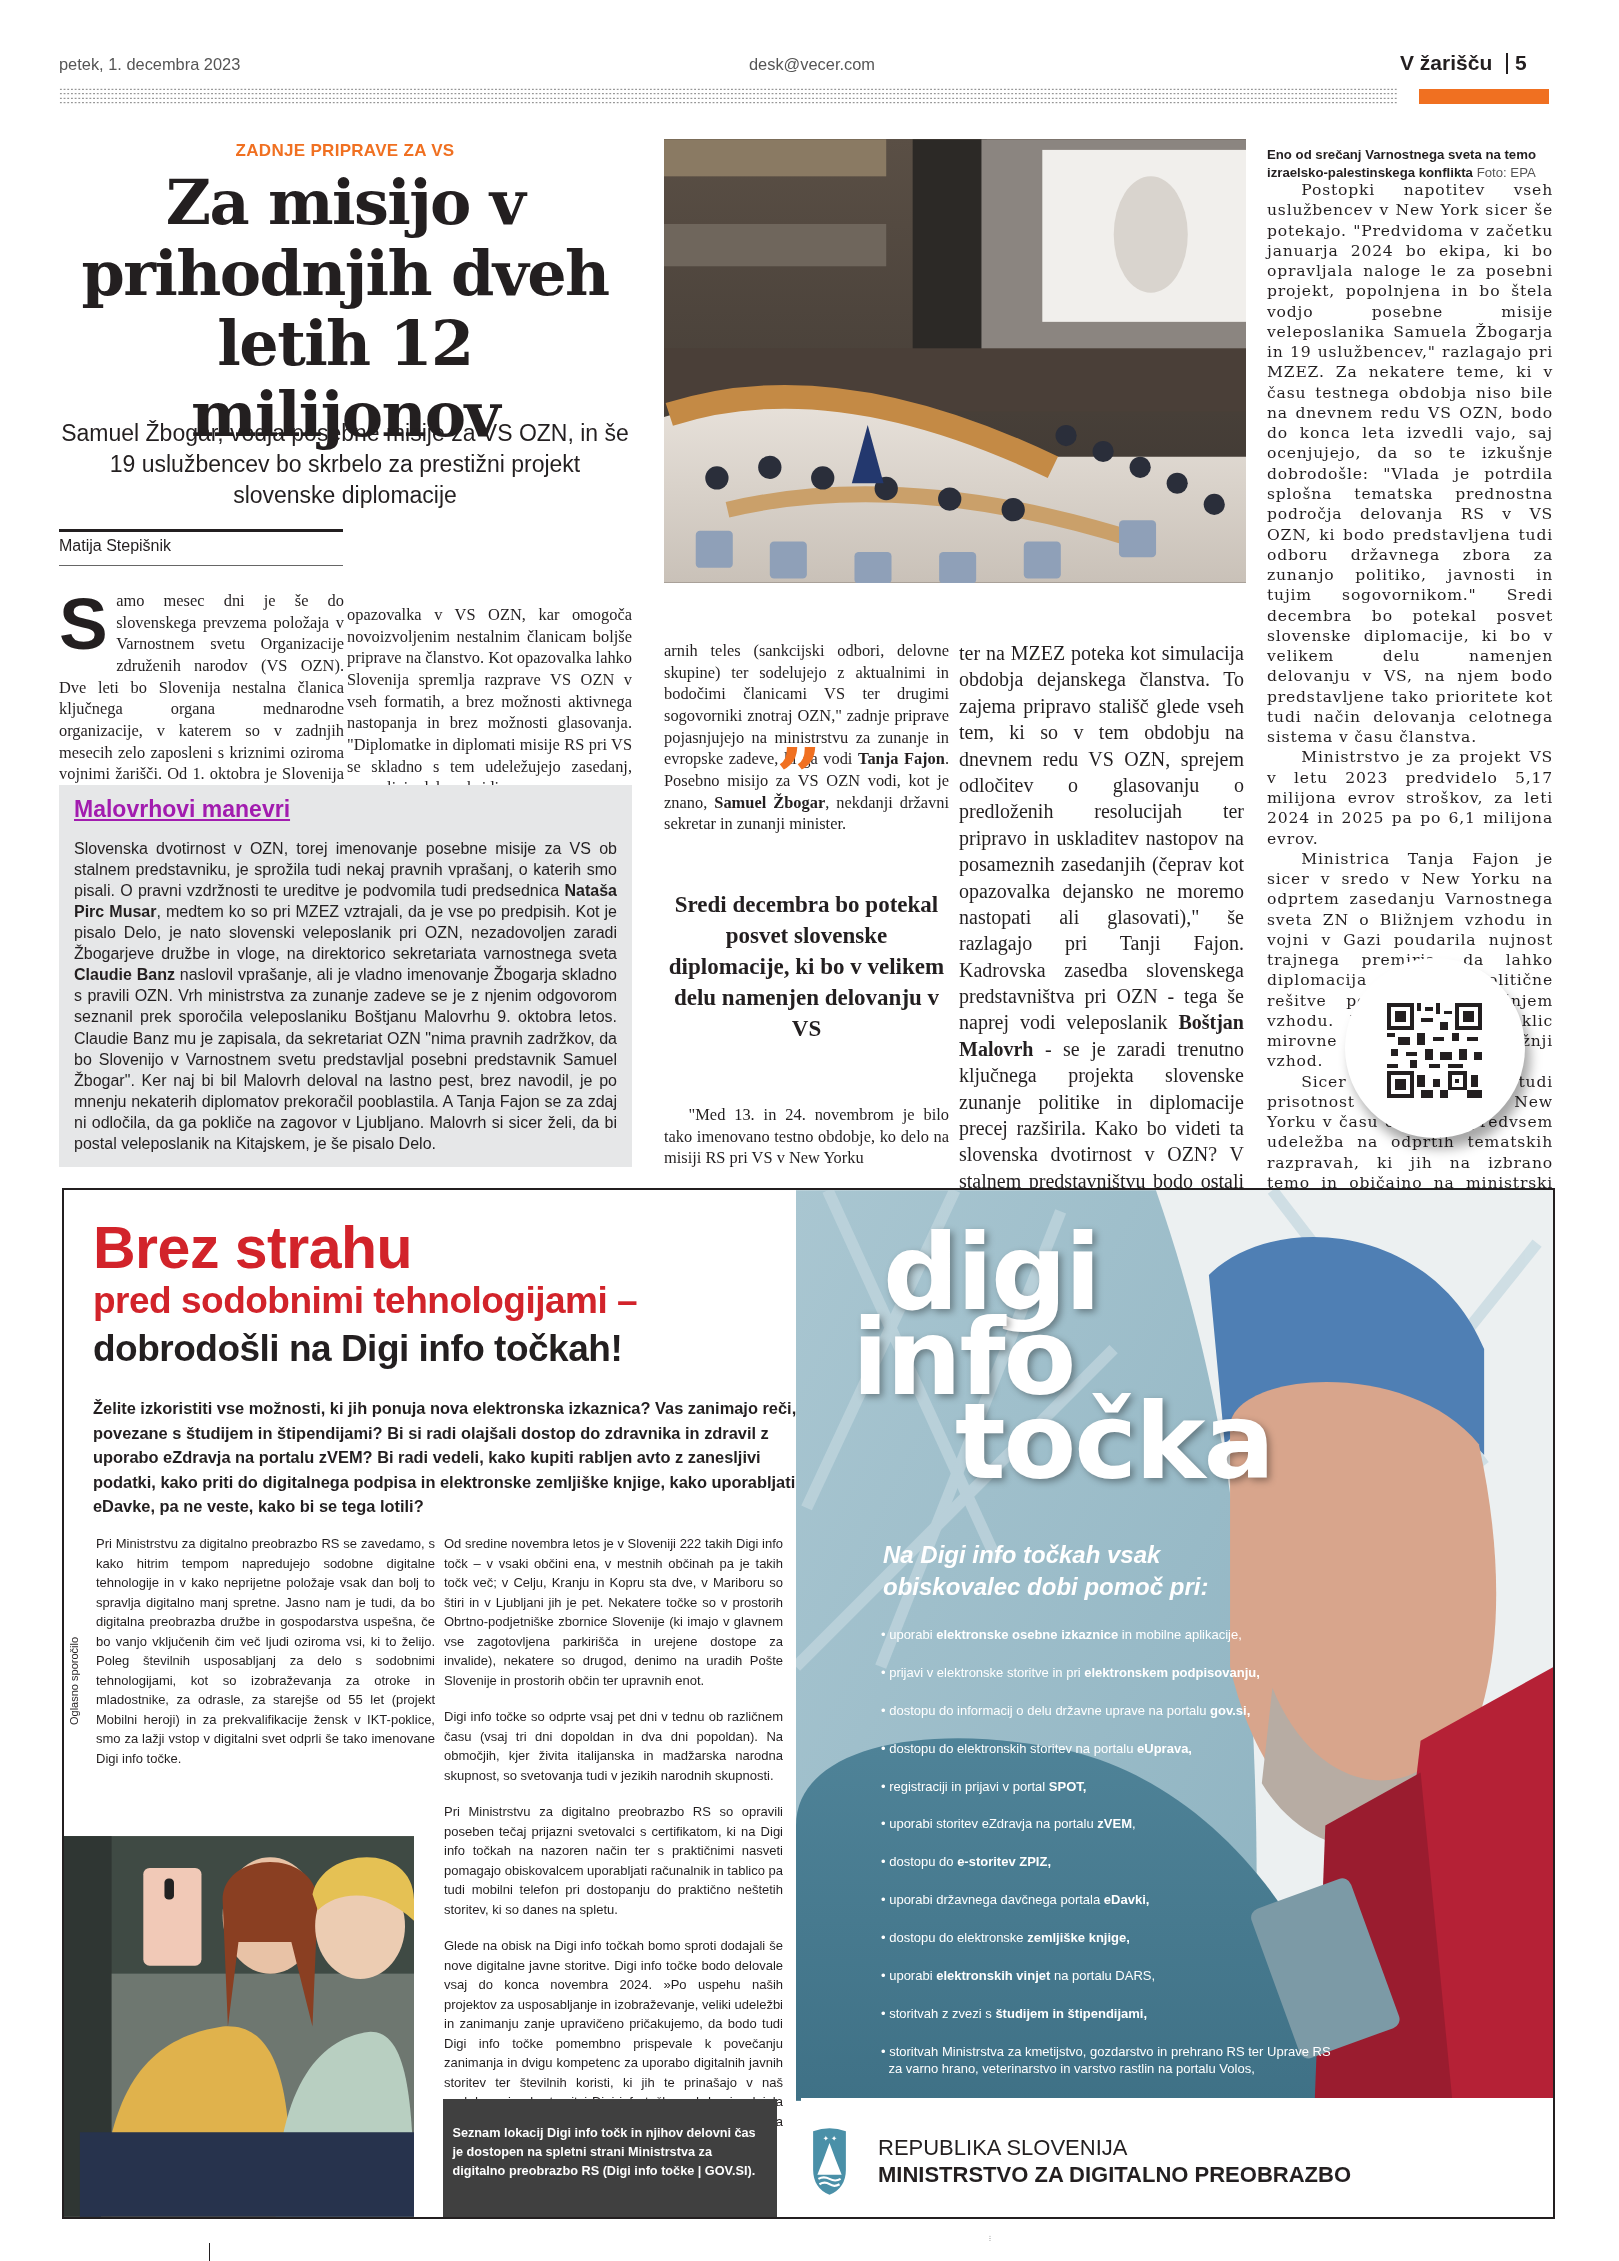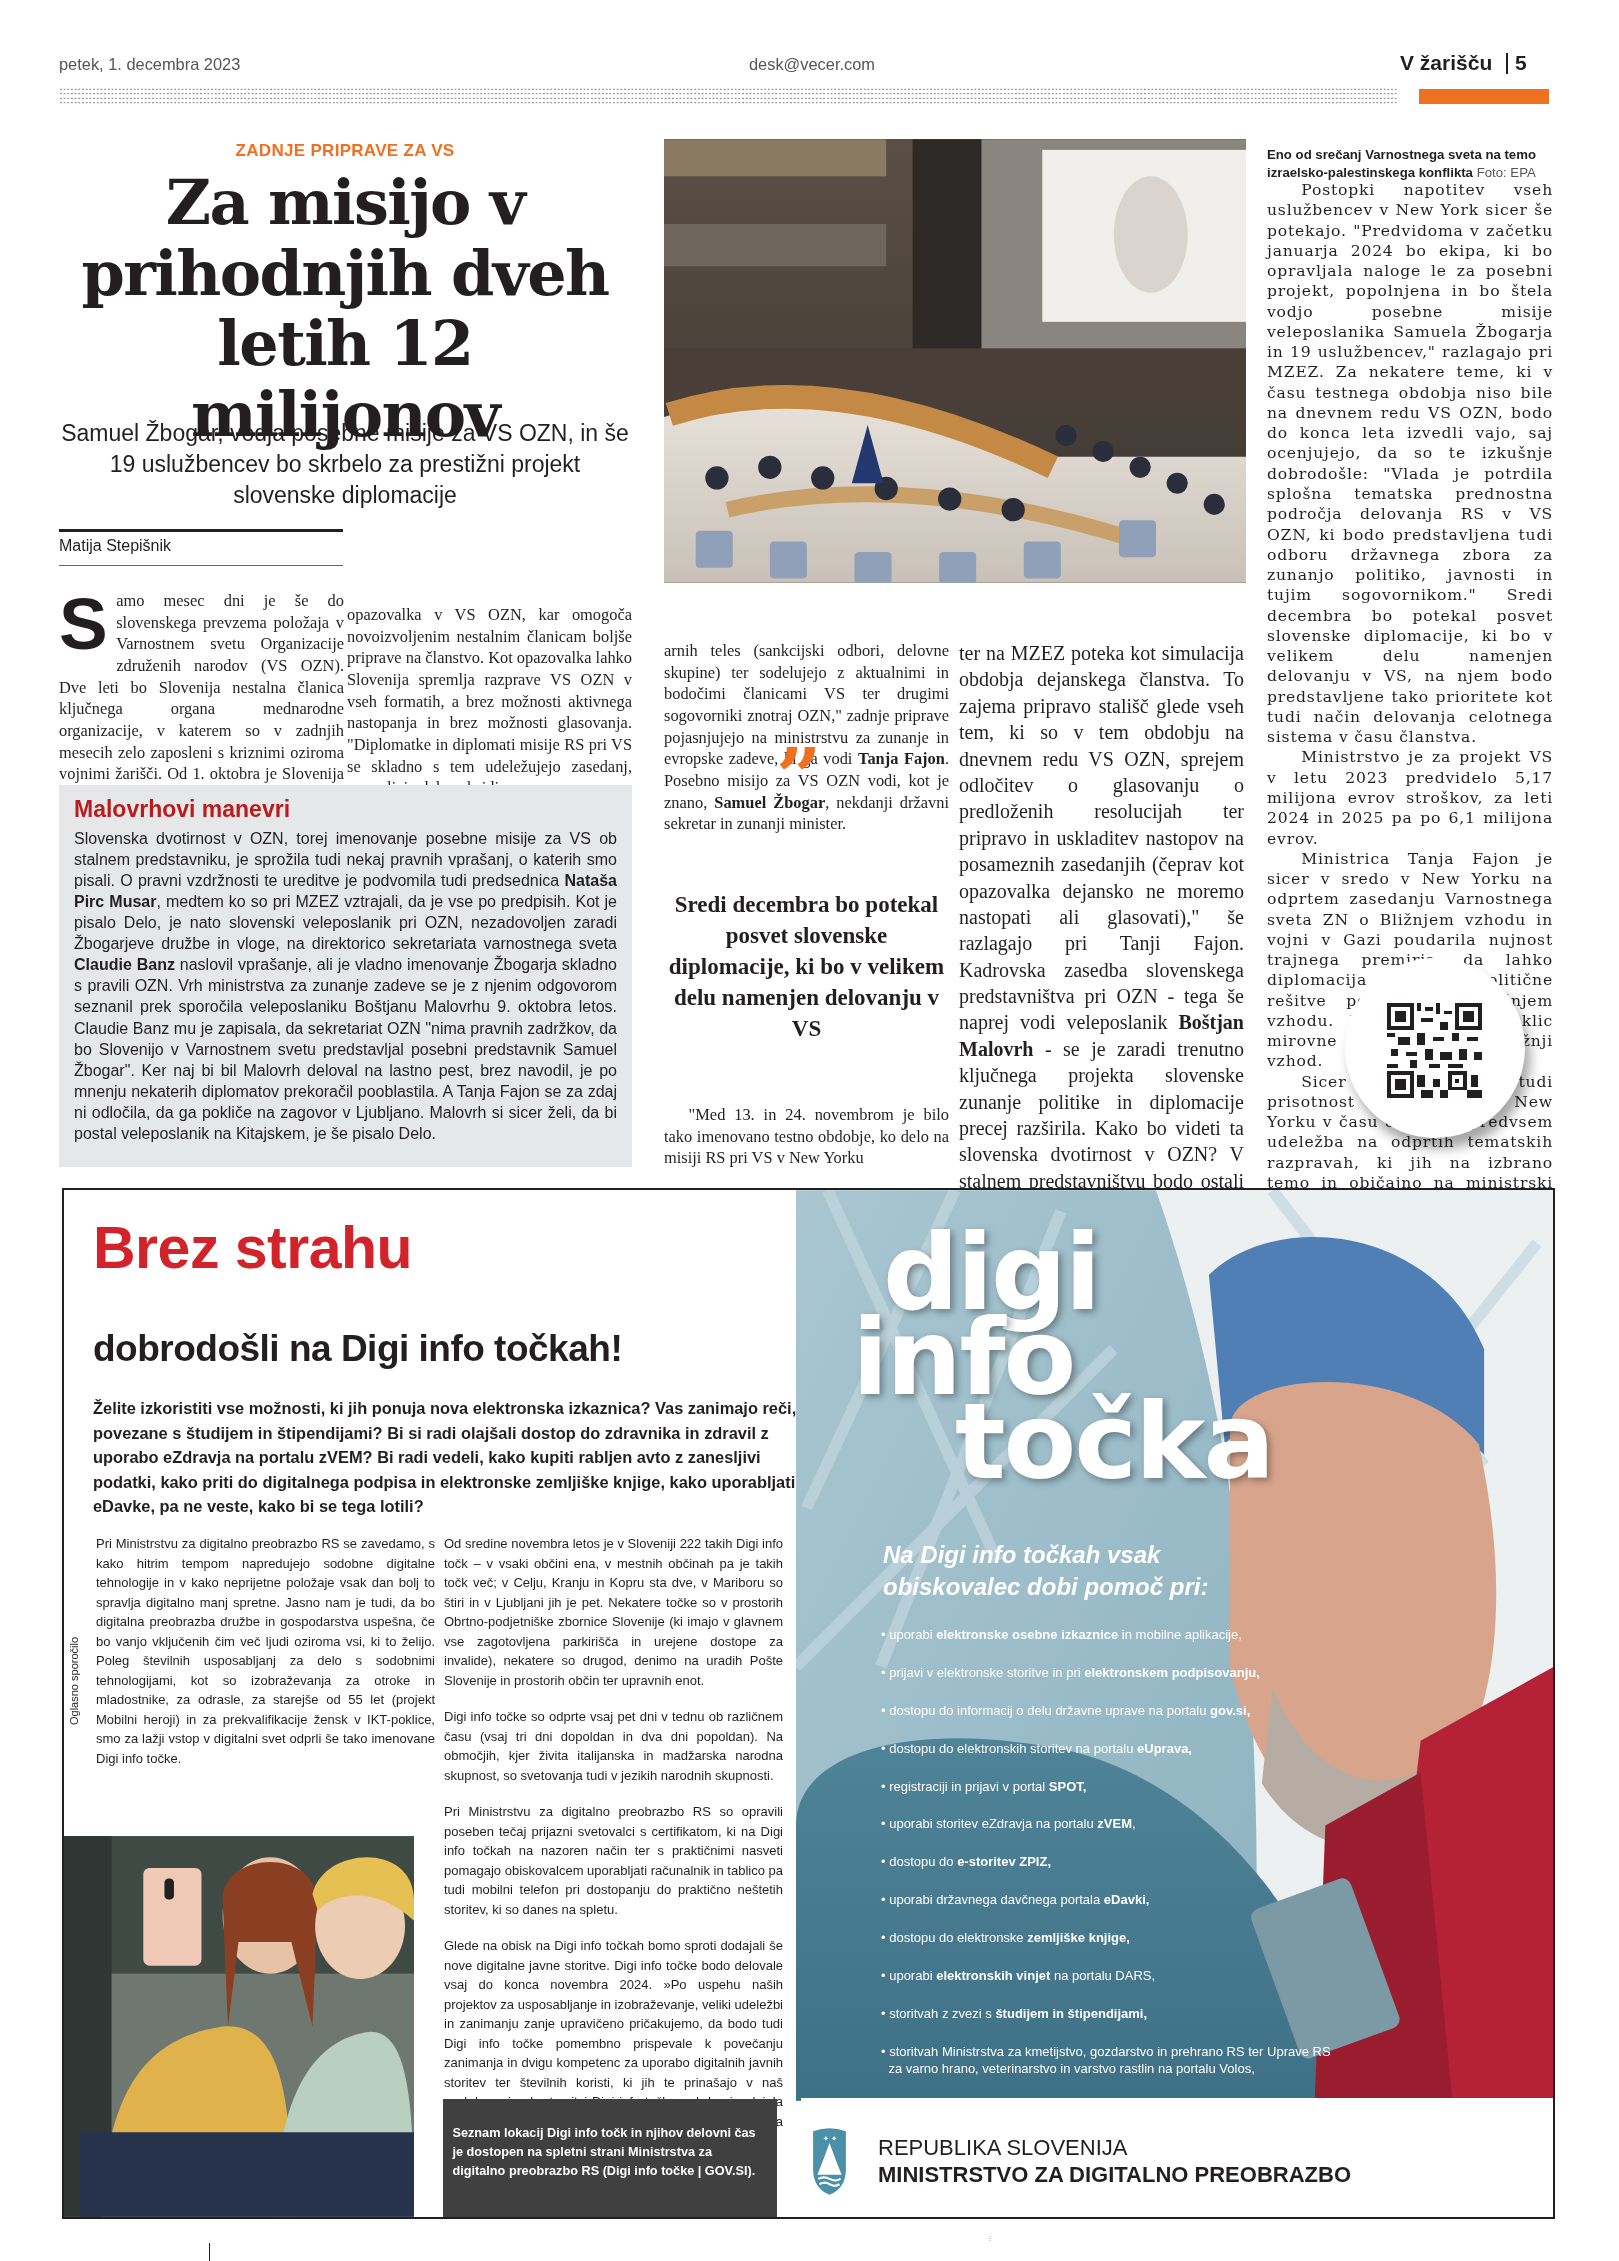--- a/index.html
+++ b/index.html
@@ -25,21 +25,21 @@
   .byline-rule { left: 59px; top: 529px; width: 284px; height: 2.6px; background: #231f20; }
   .byline { left: 59px; top: 537px; font: 16px "Liberation Sans", sans-serif; color: #231f20; }
   .byline-rule2 { left: 59px; top: 565px; width: 284px; height: 1.1px; background: #666; }
 
   .col { font: 16.4px/1.32 "Liberation Serif", serif; text-align: justify; color: #231f20; hyphens: auto; }
   .col1 { left: 59px; top: 590px; width: 285px; }
   .col2 { left: 347px; top: 604px; width: 285px; }
   .dropcap { float: left; font: bold 73px/0.85 "Liberation Sans", sans-serif; margin: 3.2px 8.5px 0 0; color: #231f20; }
 
   .box { left: 59px; top: 785px; width: 573px; height: 382px; background: #e6e7e8; padding: 10.6px 15px; }
-  .box h3 { font: bold 23px "Liberation Sans", sans-serif; color: #b91c1c; margin-bottom: 5px; }
+  .box h3 { font: bold 23px "Liberation Sans", sans-serif; color: #a21caf; margin-bottom: 15px; text-decoration: underline; }
   .box p { font: 16px/1.32 "Liberation Sans", sans-serif; text-align: justify; color: #231f20; }
   .box b { font-weight: bold; }
 
   .photo1 { left: 664px; top: 139px; width: 582px; height: 444px; overflow: hidden; background: #5b5148; }
   .caption { left: 1267px; top: 146px; width: 286px; font: bold 13.2px/1.35 "Liberation Sans", sans-serif; color: #231f20; }
   .caption .credit { font-weight: normal; color: #555; }
   .col4 { left: 959px; top: 640px; width: 285px; font-size: 20px; }
   .col5p { left: 1267px; top: 180px; width: 286px; font: 15.6px/1.3 "DejaVu Serif", serif; text-align: justify; letter-spacing: 0.8px; }
   .col5p p, .col5b p { text-indent: 2.2em; }
   .col3b { left: 664px; top: 640px; width: 285px; }
@@ -173,20 +173,21 @@
 
 <div class="abs col5p">
   <p>Postopki napotitev vseh uslužbencev v New York sicer še potekajo. "Predvidoma v začetku januarja 2024 bo ekipa, ki bo opravljala naloge le za posebni projekt, popolnjena in bo štela vodjo posebne misije veleposlanika Samuela Žbogarja in 19 uslužbencev," razlagajo pri MZEZ. Za nekatere teme, ki v času testnega obdobja niso bile na dnevnem redu VS OZN, bodo do konca leta izvedli vajo, saj ocenjujejo, da so te izkušnje dobrodošle: "Vlada je potrdila splošna tematska prednostna področja delovanja RS v VS OZN, ki bodo predstavljena tudi odboru državnega zbora za zunanjo politiko, javnosti in tujim sogovornikom." Sredi decembra bo potekal posvet slovenske diplomacije, ki bo v velikem delu namenjen delovanju v VS, na njem bodo predstavljene tako prioritete kot tudi način delovanja celotnega sistema v času članstva.</p>
   <p>Ministrstvo je za projekt VS v letu 2023 predvidelo 5,17 milijona evrov stroškov, za leti 2024 in 2025 pa po 6,1 milijona evrov.</p>
   <p>Ministrica Tanja Fajon je sicer v sredo v New Yorku na odprtem zasedanju Varnostnega sveta ZN o Bližnjem vzhodu in vojni v Gazi poudarila nujnost trajnega premirja, da lahko diplomacija vodi do politične rešitve položaja na Bližnjem vzhodu. Podprla je tudi sklic mirovne konference za Bližnji vzhod.</p>
   <p>Sicer je predvidena tudi prisotnost ministrice v New Yorku v času članstva, predvsem udeležba na odprtih tematskih razpravah, ki jih na izbrano temo in običajno na ministrski ravni organizira država, ki v posameznem mesecu predseduje VS OZN. "Udeležba se bo seveda prilagajala tudi drugim obveznostim, odvisna bo od teme in ravni udeležencev na odprti razpravi," sklenejo na MZEZ.</p>
 </div>
 
 <div class="abs ad">
   <div class="abs ad-h1">Brez strahu</div>
+  <div class="abs ad-h2">pred sodobnimi tehnologijami –</div>
   <div class="abs ad-h3">dobrodošli na Digi info točkah!</div>
   <div class="abs ad-intro">Želite izkoristiti vse možnosti, ki jih ponuja nova elektronska izkaznica? Vas zanimajo reči, povezane s študijem in štipendijami? Bi si radi olajšali dostop do zdravnika in zdravil z uporabo eZdravja na portalu zVEM? Bi radi vedeli, kako kupiti rabljen avto z zanesljivi podatki, kako priti do digitalnega podpisa in elektronske zemljiške knjige, kako uporabljati eDavke, pa ne veste, kako bi se tega lotili?</div>
 
   <div class="abs ad-vert" style="top:535px; left:4.2px;">Oglasno sporočilo</div>
 
   <div class="abs ad-col ad-c1">
     <p>Pri Ministrstvu za digitalno preobrazbo RS se zavedamo, s kako hitrim tempom napredujejo sodobne digitalne tehnologije in v kako neprijetne položaje vsak dan bolj to spravlja digitalno manj spretne. Jasno nam je tudi, da bo digitalna preobrazba družbe in gospodarstva uspešna, če bo vanjo vključenih čim več ljudi oziroma vsi, ki to želijo. Poleg številnih usposabljanj za delo s sodobnimi tehnologijami, kot so izobraževanja za otroke in mladostnike, za odrasle, za starejše od 55 let (projekt Mobilni heroji) in za prekvalifikacije žensk v IKT-poklice, smo za lažji vstop v digitalni svet odprli še tako imenovane Digi info točke.</p>
   </div>
   <div class="abs ad-col ad-c2">
     <p>Od sredine novembra letos je v Sloveniji 222 takih Digi info točk – v vsaki občini ena, v mestnih občinah pa je takih točk več; v Celju, Kranju in Kopru sta dve, v Mariboru so štiri in v Ljubljani jih je pet. Nekatere točke so v prostorih Obrtno-podjetniške zbornice Slovenije (ki imajo v glavnem vse zagotovljena parkirišča in urejene dostope za invalide), nekatere so drugod, denimo na uradih Pošte Slovenije in prostorih občin ter upravnih enot.</p>

